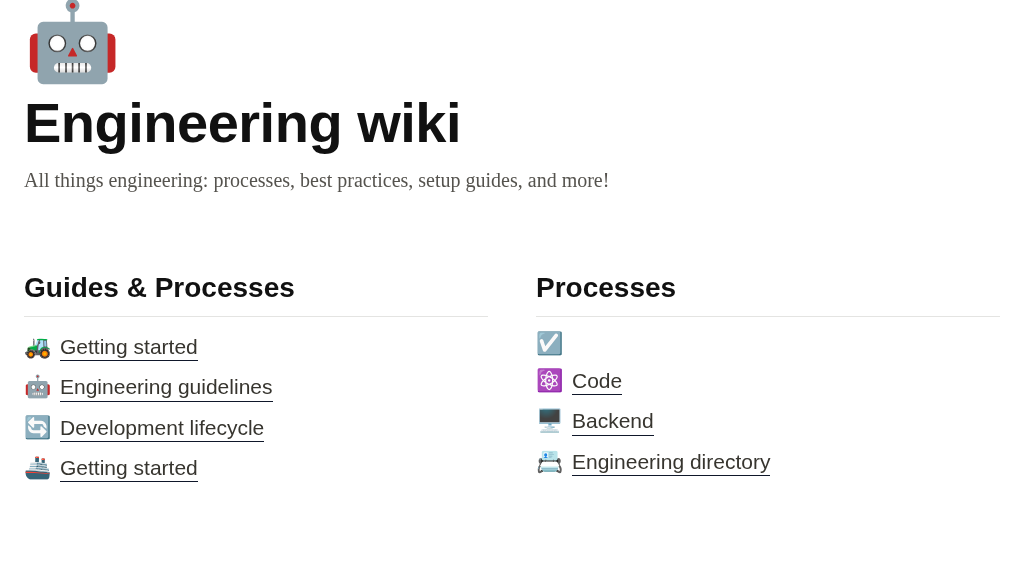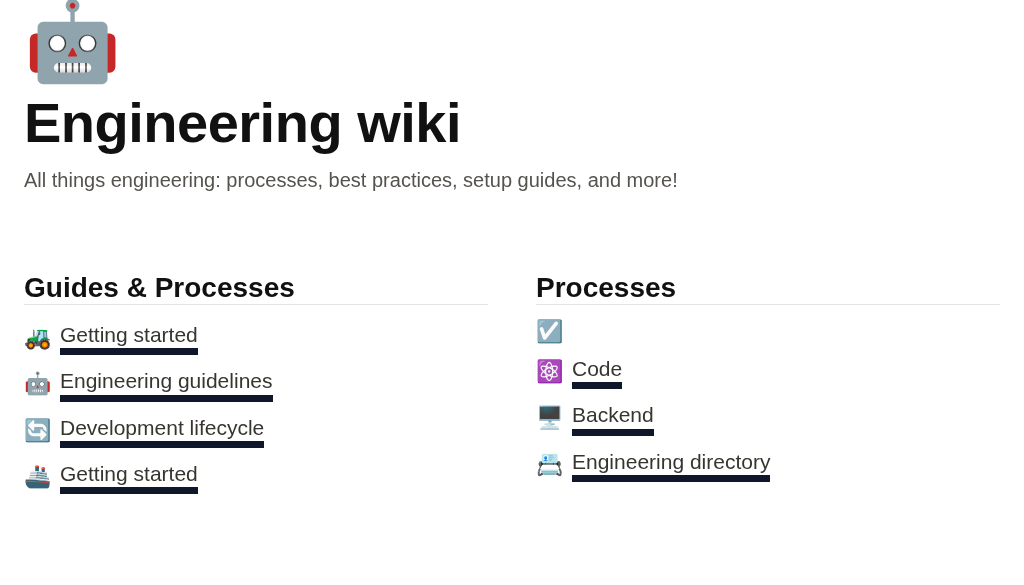--- a/index.html
+++ b/index.html
@@ -24,54 +24,56 @@
     font-size: 56px;
     font-weight: 700;
     color: #111;
     margin-bottom: 14px;
     letter-spacing: -0.5px;
   }
   .page-subtitle {
     font-size: 20px;
     color: #55534e;
     margin-bottom: 80px;
+    font-family: Liberation Serif, serif;
   }
   .columns {
     display: flex;
     gap: 48px;
   }
   .col {
     flex: 1;
     min-width: 0;
   }
   .col-heading {
     font-size: 28px;
     font-weight: 700;
     color: #111;
+    padding-bottom: 12px;
     border-bottom: 1px solid #e4e4e2;
     margin-bottom: 16px;
   }
   .link-row {
     display: flex;
     align-items: center;
     gap: 10px;
     margin-bottom: 12px;
     cursor: pointer;
   }
   .link-icon {
     font-size: 22px;
     line-height: 1;
     flex-shrink: 0;
     width: 26px;
     text-align: center;
   }
   .link-label {
     font-size: 21px;
     color: #37352f;
-    border-bottom: 7px solid #0f172a;
+    border-bottom: 1px solid #0f172a;
     line-height: 1.3;
     text-align: center;
   }
 </style>
 </head>
 <body>
 
 <div class="page-icon">🤖</div>
 <h1 class="page-title">Engineering wiki</h1>
 <p class="page-subtitle">All things engineering: processes, best practices, setup guides, and more!</p>

